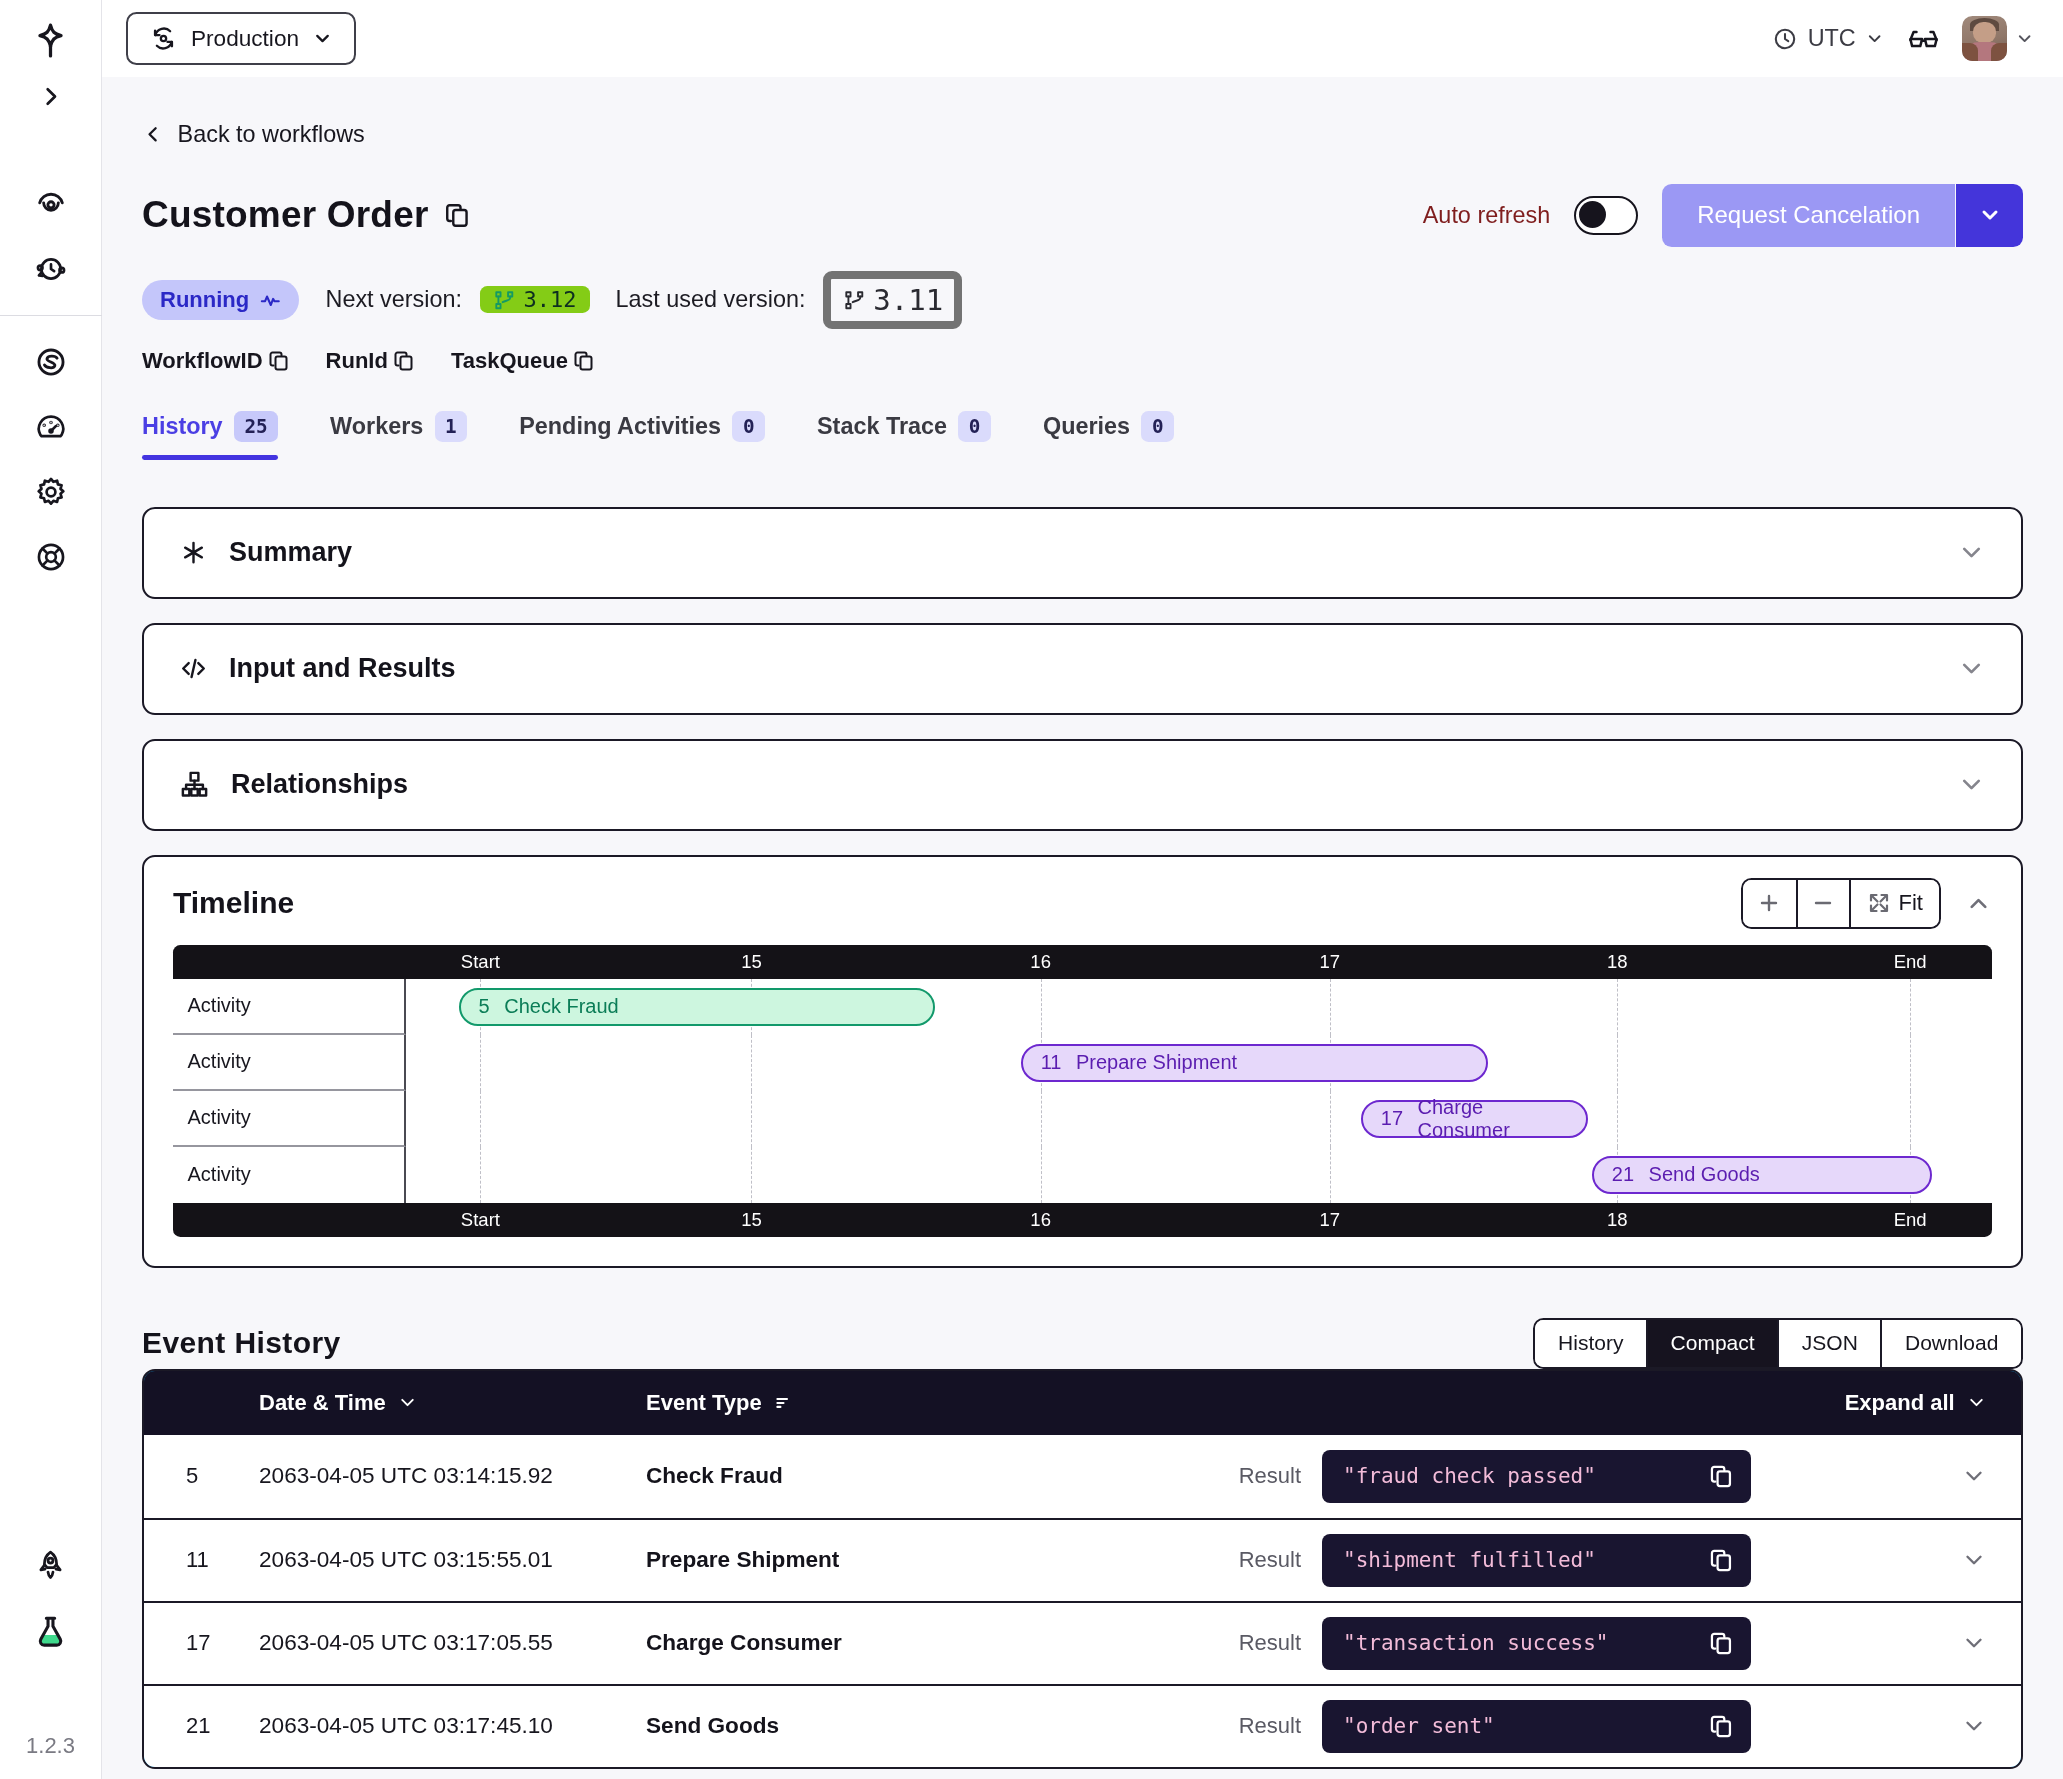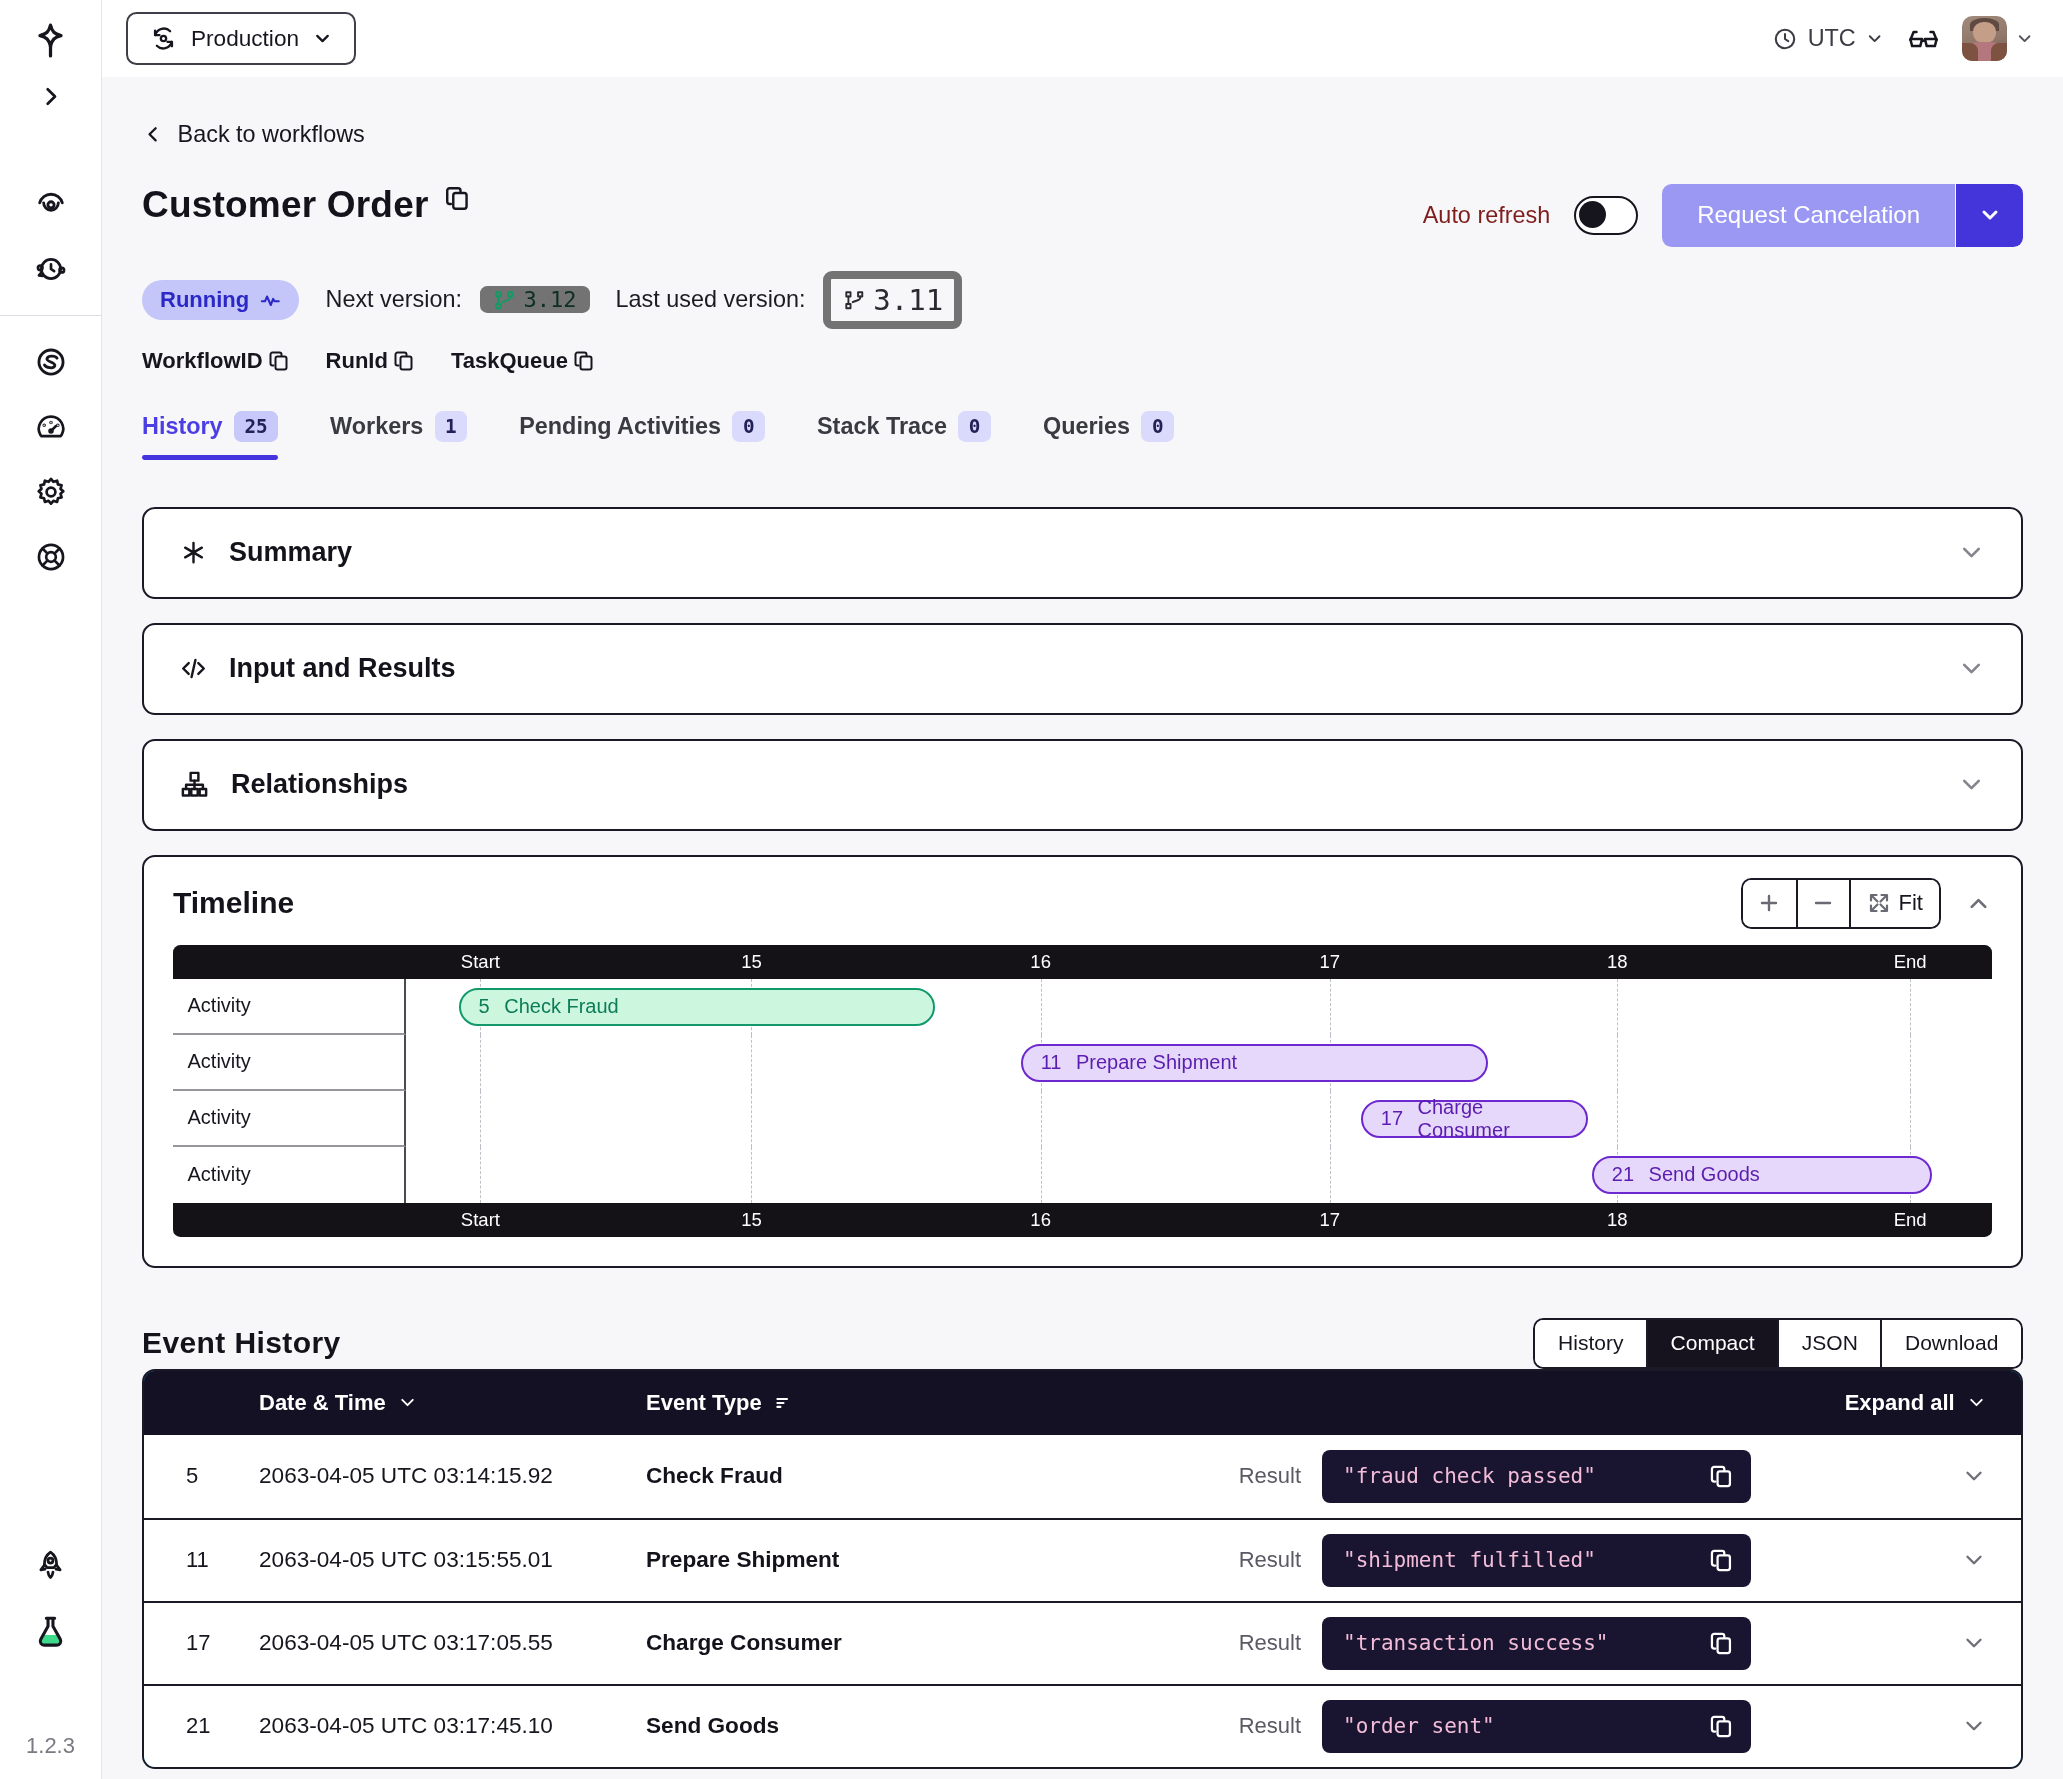--- a/index.html
+++ b/index.html
@@ -36,36 +36,36 @@
   .avatar .face { position: absolute; left: 11.3px; top: 5.6px; width: 22.6px; height: 21px; border-radius: 46%; background: #c49e87; }
   .avatar .shirt { position: absolute; left: 3.2px; top: 26px; width: 39px; height: 21px; border-radius: 40% 40% 0 0; background: #b4777e; }
   .avatar .jacket { position: absolute; left: -4.8px; top: 27px; width: 21px; height: 19.3px; background: #7d5240; border-radius: 0 40% 0 0; }
   .avatar .jacket2 { position: absolute; right: -4.8px; top: 27px; width: 21px; height: 19.3px; background: #7d5240; border-radius: 40% 0 0 0; }
 
   
   .main { position: absolute; left: 102px; top: 77px; right: 0; bottom: 0; background: #f7f7fa; padding: 44px 40px 0 40px; overflow: hidden; }
 
   .back { display: inline-flex; align-items: center; gap: 13px; font-size: 23.4px; color: #17161e; text-decoration: none; cursor: pointer; }
 
-  .title-row { display: flex; align-items: flex-start; margin-top: 35px; }
+  .title-row { display: flex; align-items: center; margin-top: 35px; }
   .wf-title { font-size: 37px; font-weight: 700; color: #14131b; letter-spacing: 0.2px; }
   .title-copy { margin-left: 14.5px; background: none; border: none; color: #17161e; cursor: pointer; }
   .title-actions { margin-left: auto; display: flex; align-items: center; gap: 24px; }
   .autorefresh-label { font-size: 23.4px; color: #7f1d1d; }
   .toggle { width: 64px; height: 39px; border: 2.4px solid #16141d; border-radius: 21px; background: #fff; position: relative; cursor: pointer; }
   .toggle .knob { position: absolute; left: 3.2px; top: 3.2px; width: 27px; height: 27px; border-radius: 50%; background: #16141d; }
   .split-btn { display: flex; height: 63px; border-radius: 9.7px; overflow: hidden; cursor: pointer; }
   .split-main { background: #9b98f4; color: #fff; font-size: 24px; padding: 0 35px; display: flex; align-items: center; border: none; cursor: pointer; font-family: inherit; }
   .split-drop { background: #4435da; color: #fff; width: 68px; display: flex; align-items: center; justify-content: center; border: none; border-left: 1.6px solid #f7f7fa; cursor: pointer; }
 
   .status-row { display: flex; align-items: center; gap: 18px; margin-top: 24px; }
   .pill-running { display: inline-flex; align-items: center; gap: 9.7px; background: #c4c6fa; color: #2b28c6;
     font-size: 22px; font-weight: 700; padding: 7.3px 18px; border-radius: 805px; }
   .meta-label { font-size: 23.4px; color: #1c1b22; margin-left: 8px; }
-  .badge-green { display: inline-flex; align-items: center; gap: 8px; background: #737373; color: #0d2f20;
+  .badge-green { display: inline-flex; align-items: center; gap: 8px; background: #84cc16; color: #0d2f20;
     font-size: 22px; padding: 1px 13px; border-radius: 7.3px; }
   .badge-green .ic { color: #149a64; }
   .badge-outline { display: inline-flex; align-items: center; gap: 8px; background: transparent; color: #2a2a31;
     border: 8px solid #737373; font-size: 29px; padding: 4px 11.3px; border-radius: 9px; }
 
   .ids-row { display: flex; align-items: center; gap: 35px; margin-top: 19.3px; }
   .id-item { display: inline-flex; align-items: center; gap: 4px; font-size: 22px; font-weight: 700; color: #17161e; cursor: pointer; background: none; border: none; font-family: inherit; }
 
   .tabs { display: flex; align-items: flex-end; gap: 52px; margin-top: 37px; }
   .tab { display: flex; flex-direction: column; gap: 13px; background: none; border: none; cursor: pointer; font-family: inherit; }

